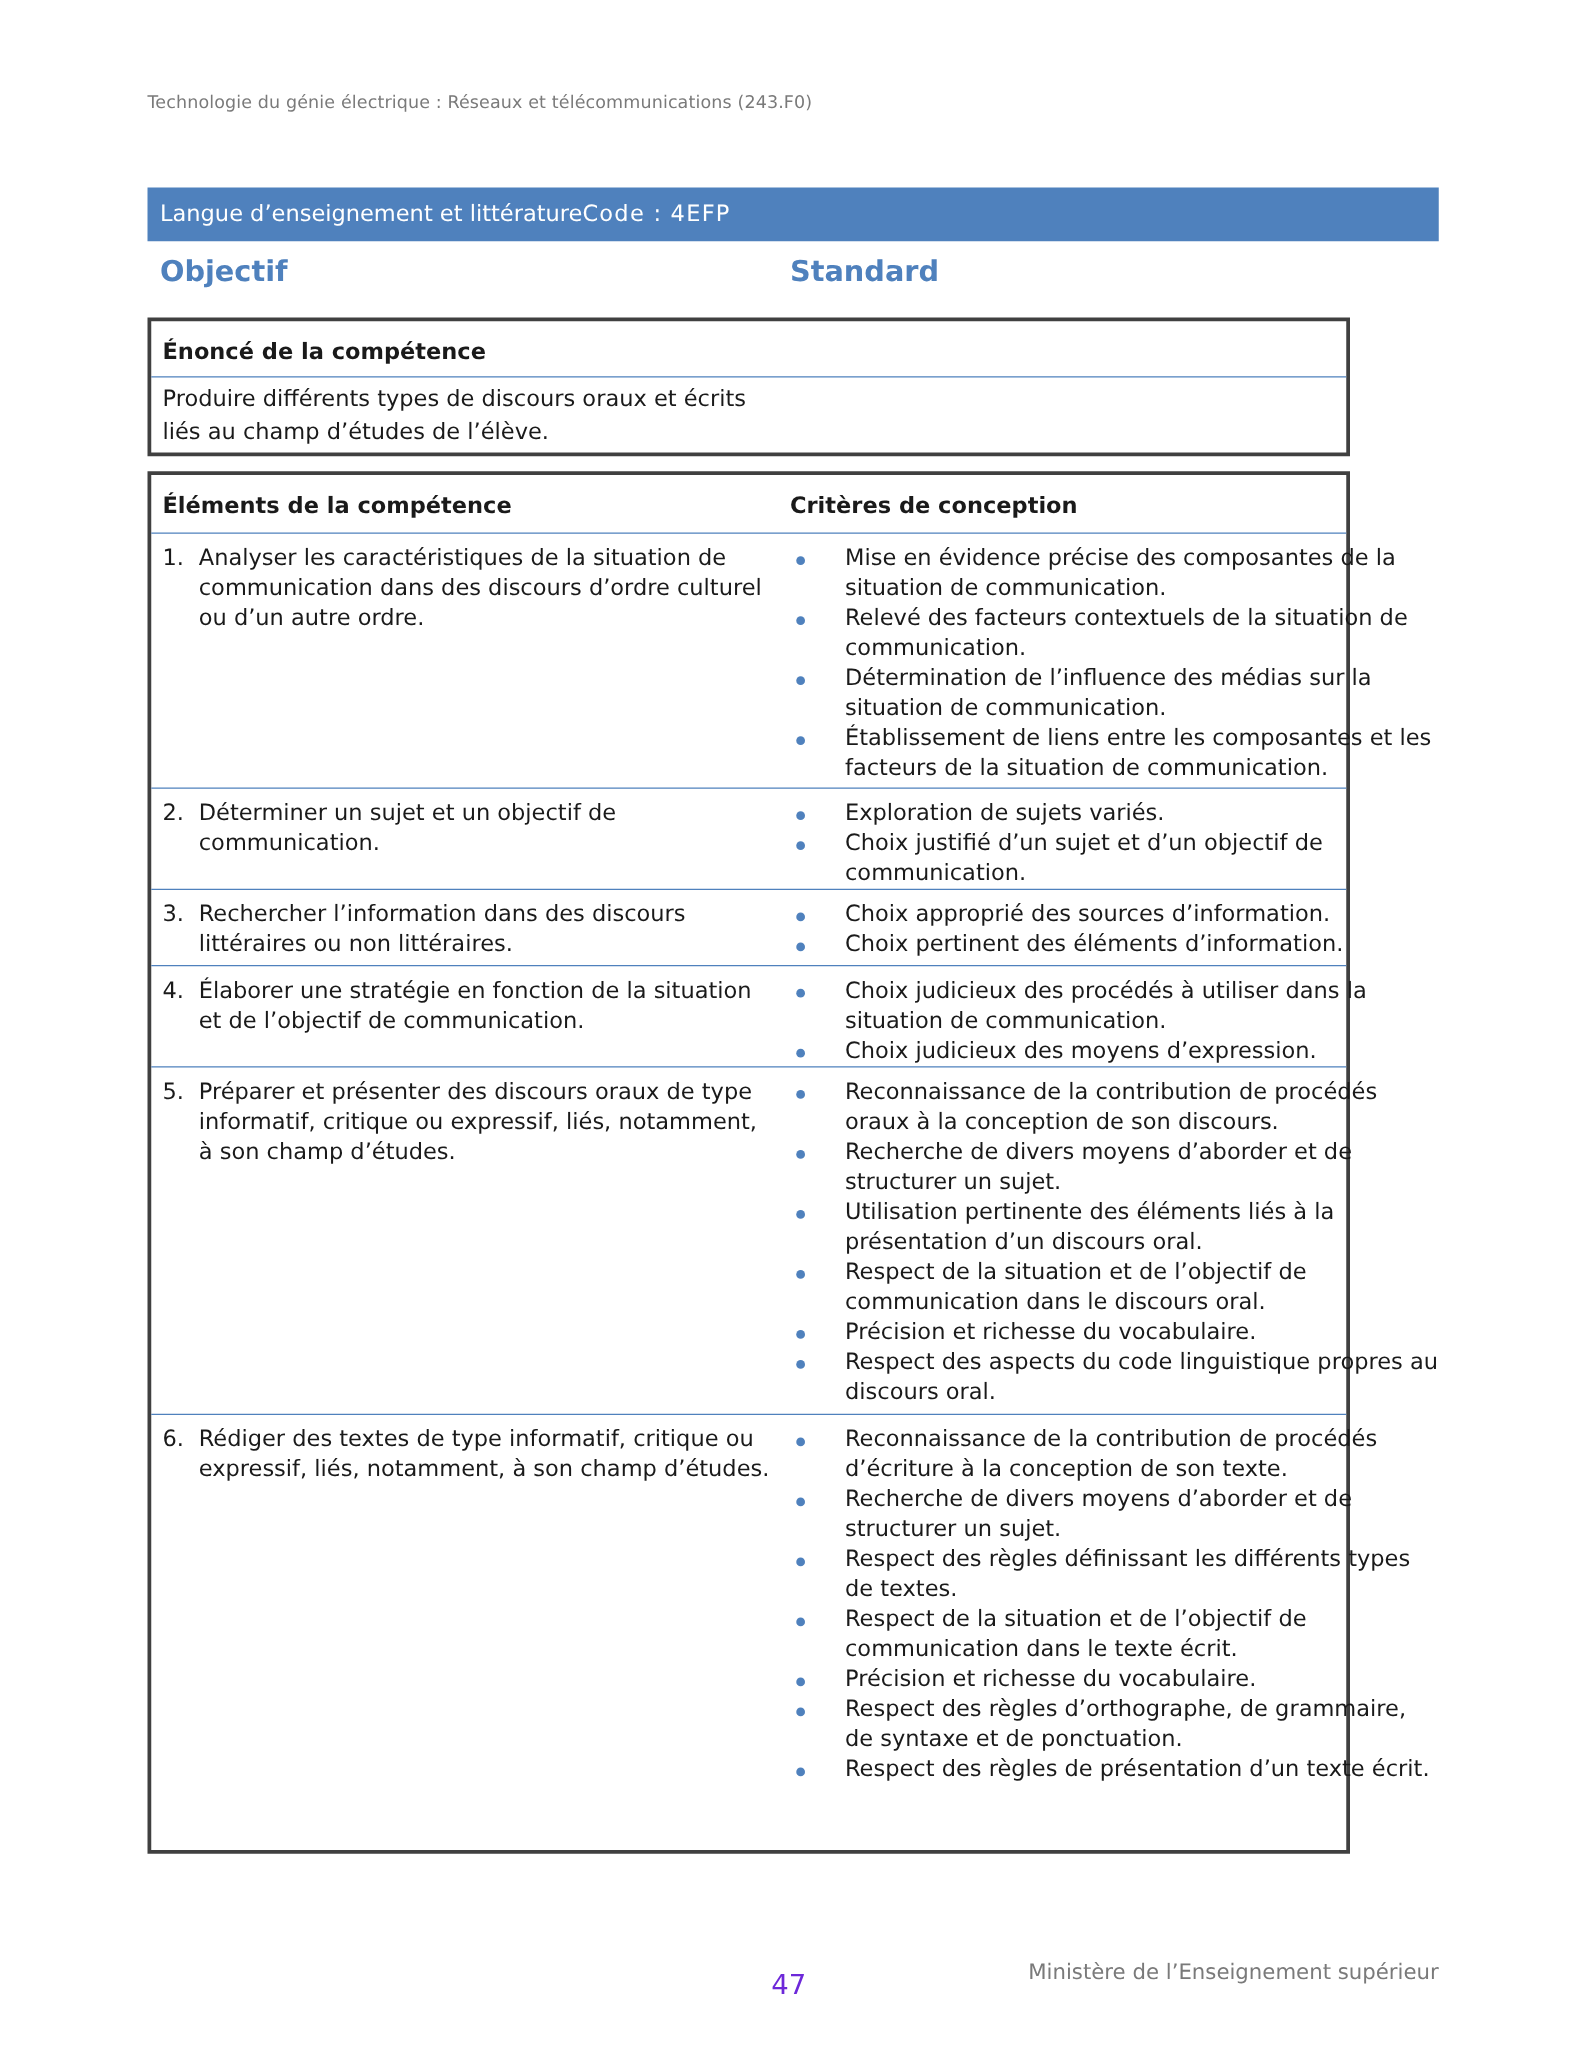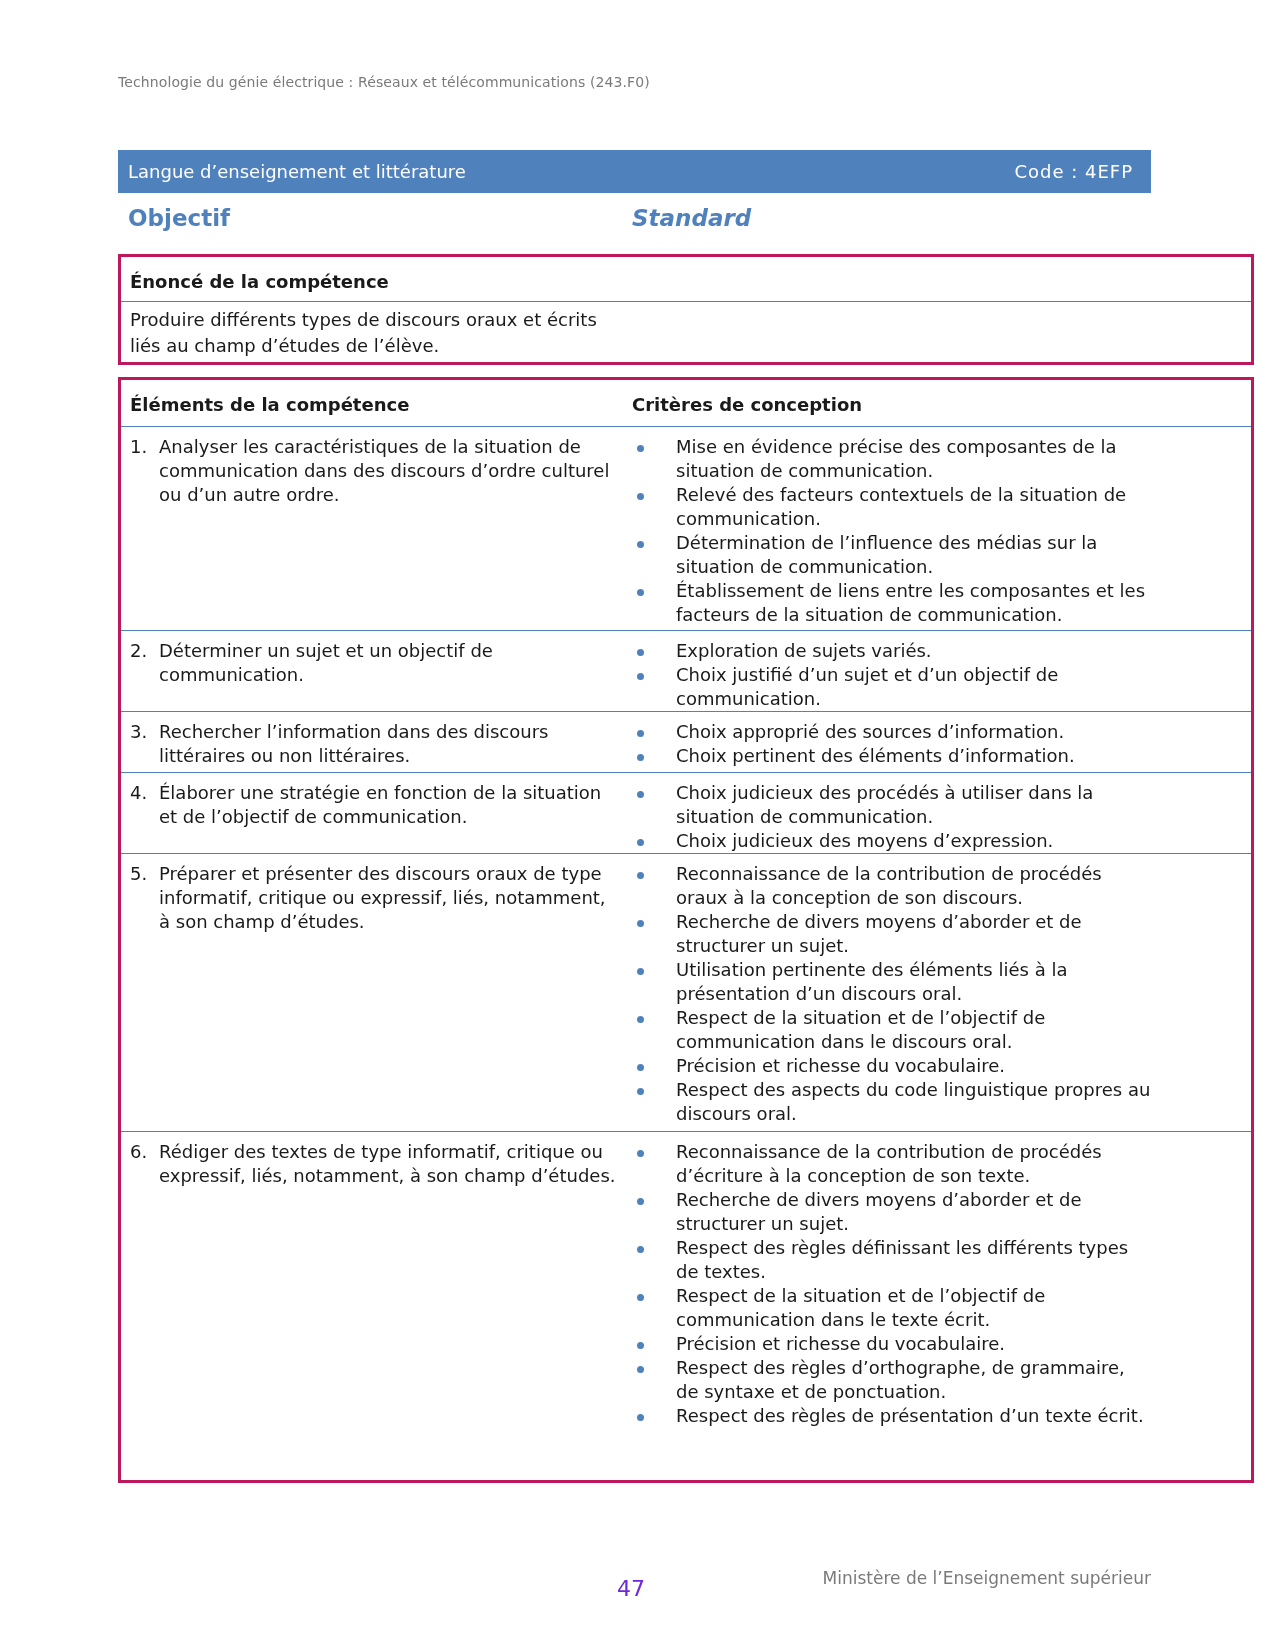--- a/index.html
+++ b/index.html
@@ -7,34 +7,34 @@
   body { position: relative; font-family: "DejaVu Sans", sans-serif; color: #1a1a1a; overflow: hidden; }
 
   .running-header {
     position: absolute; left: 118px; top: 74px;
     font-size: 14px; color: #7a7a7a; letter-spacing: 0.1px; text-align: right;
   }
 
   .title-band {
     position: absolute; left: 118px; top: 150px; width: 1033px; height: 43px;
     background: #4f81bd; color: #ffffff;
-    display: flex; align-items: center; justify-content: space-between;
+    display: flex; align-items: center; justify-content: flex-start;
     padding: 0 18px 0 10px; font-size: 18px;
   }
   .title-band .code { letter-spacing: 1px; }
 
   .section-heads {
     position: absolute; left: 128px; top: 205px; width: 1000px; height: 36px;
     font-size: 23px; font-weight: bold; color: #4f81bd;
   }
-  .section-heads .std { position: absolute; left: 504px; top: 0; font-style: italic; }
+  .section-heads .std { position: absolute; left: 504px; top: 0; }
 
   .box {
-    position: absolute; left: 118px; width: 1136px;
-    border: 3px solid #be185d; background: #fff;
+    position: absolute; left: 118px; width: 962px;
+    border: 3px solid #404040; background: #fff;
   }
   .box1 { top: 254px; height: 111px; }
   .box1 .row-head {
     height: 45px; border-bottom: 1px solid #4f81bd;
     padding: 14px 0 0 9px; font-size: 18px; font-weight: bold;
   }
   .box1 .row-body {
     padding: 5px 0 0 9px; font-size: 18px; line-height: 26px; width: 490px;
   }
 

